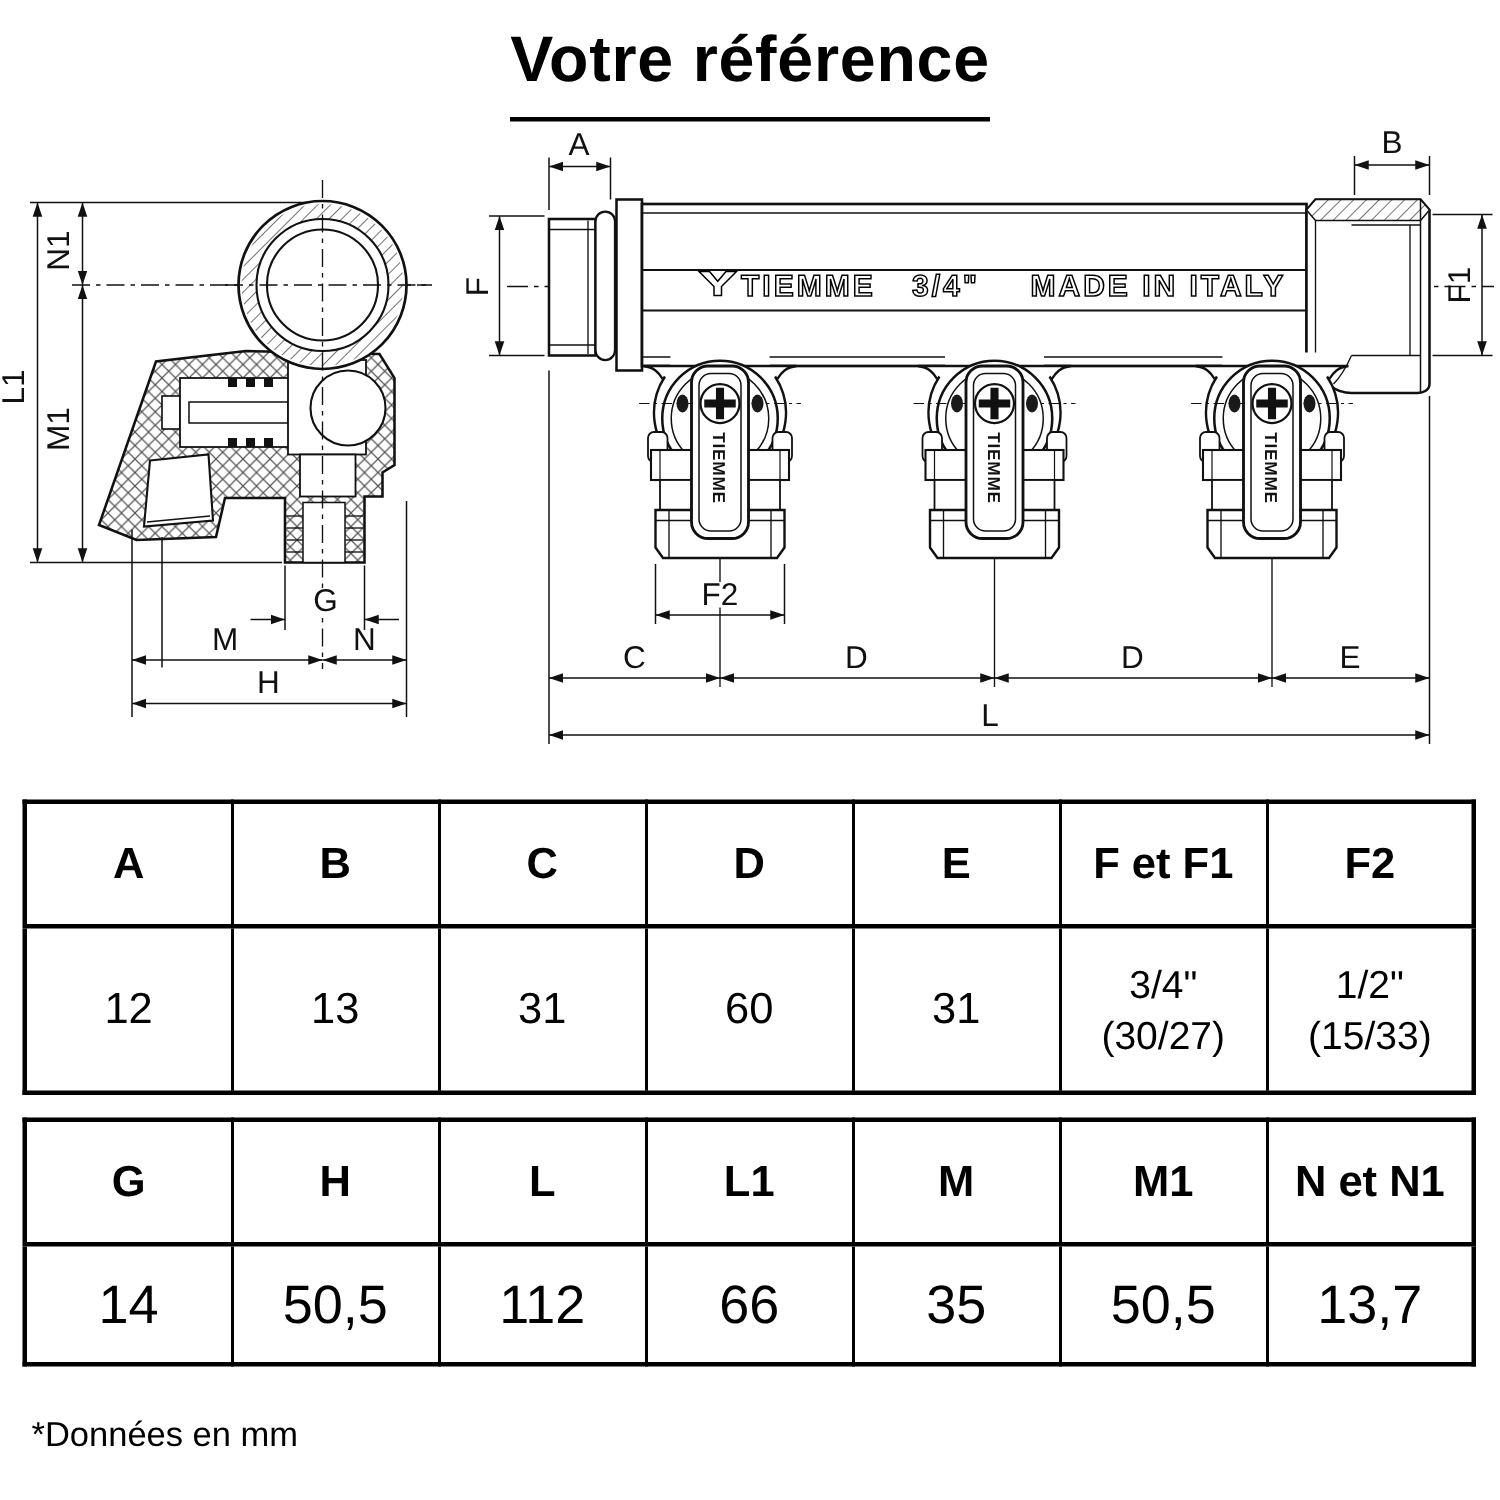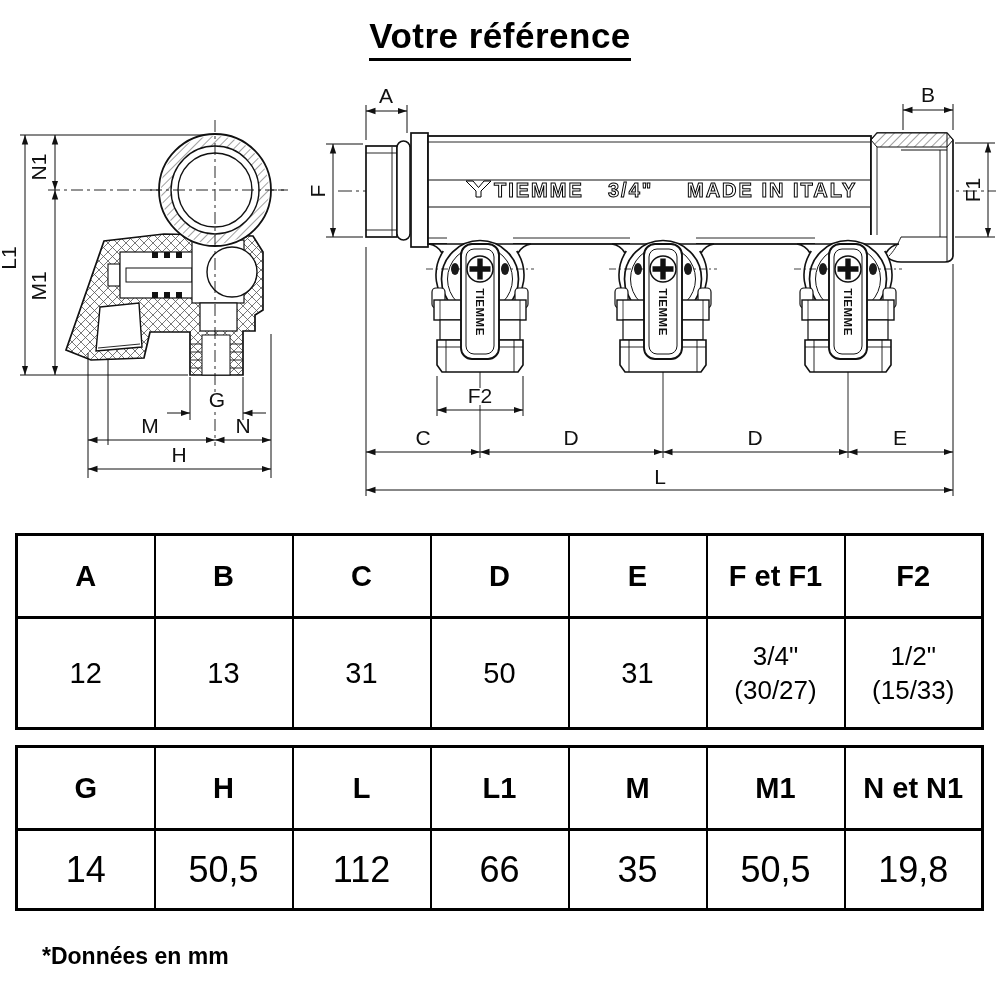--- a/index.html
+++ b/index.html
@@ -1,34 +1,34 @@
 <!DOCTYPE html>
 <html><head>
 <meta charset="utf-8">
 <style>
   html,body{margin:0;padding:0;background:#fff;}
   .page{position:relative;width:1000px;height:1000px;background:#fff;overflow:hidden;
         font-family:"Liberation Sans",sans-serif;color:#000;}
   .title-wrap{position:absolute;top:16px;left:0;width:100%;text-align:center;}
-  .title-wrap span{font-size:35px;font-weight:bold;letter-spacing:.5px;
-        border-bottom:3px solid #000;padding-bottom:3px;}
+  .title-wrap span{font-size:43px;font-weight:bold;letter-spacing:.5px;
+        border-bottom:3px solid #000;padding-bottom:14px;}
   svg text{font-family:"Liberation Sans",sans-serif;}
   .dt{font-size:21px;fill:#111;}
   .emb{font-size:20px;font-weight:bold;letter-spacing:2px;fill:#fff;stroke:#000;stroke-width:1px;}
   .vlabel{font-size:11.5px;font-weight:bold;letter-spacing:.5px;fill:#111;}
   .spec-table{position:absolute;left:15px;width:969px;border-collapse:collapse;
         table-layout:fixed;background:#fff;border:3px solid #000;}
   .spec-table td{border:2px solid #000;text-align:center;vertical-align:middle;padding:0;}
   .spec-table tr.hdr td{height:80px;font-size:29px;font-weight:bold;border-bottom:3px solid #000;}
   .t1{top:533px;} .t2{top:745px;}
   .t1 tr.val td{height:108px;font-size:29px;}
   .t2 tr.val td{height:77px;font-size:36px;}
   .cl{display:block;}
   td .sm{font-size:26px;line-height:34px;}
-  .footnote{position:absolute;left:21px;top:943px;font-size:23px;font-weight:bold;margin-left:21px;}
+  .footnote{position:absolute;left:21px;top:943px;font-size:23px;font-weight:normal;}
 </style>
 </head>
 <body>
 
 <div class="page">
 
   <div class="title-wrap">
     <span>Votre référence</span>
   </div>
 
@@ -235,21 +235,21 @@
         <td>
             <span class="cl">12</span>
           </td>
         <td>
             <span class="cl">13</span>
           </td>
         <td>
             <span class="cl">31</span>
           </td>
         <td>
-            <span class="cl">50</span>
+            <span class="cl">60</span>
           </td>
         <td>
             <span class="cl">31</span>
           </td>
         <td>
           <span class="cl sm">3/4"</span>
           <span class="cl sm">(30/27)</span>
         </td>
         <td>
           <span class="cl sm">1/2"</span>
@@ -283,21 +283,21 @@
         <td>
             <span class="cl">66</span>
           </td>
         <td>
             <span class="cl">35</span>
           </td>
         <td>
             <span class="cl">50,5</span>
           </td>
         <td>
-            <span class="cl">19,8</span>
+            <span class="cl">13,7</span>
           </td>
       </tr>
     </tbody>
   </table>
 
   <div class="footnote">*Données en mm</div>
 
 </div>
 
 </body></html>

